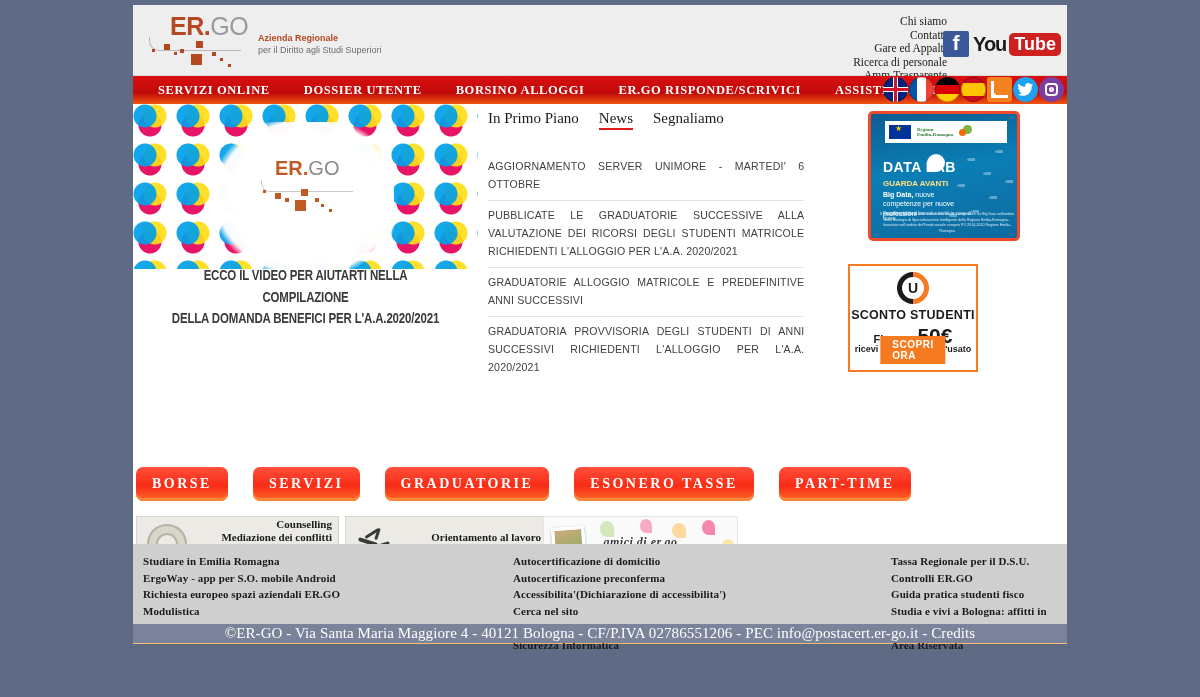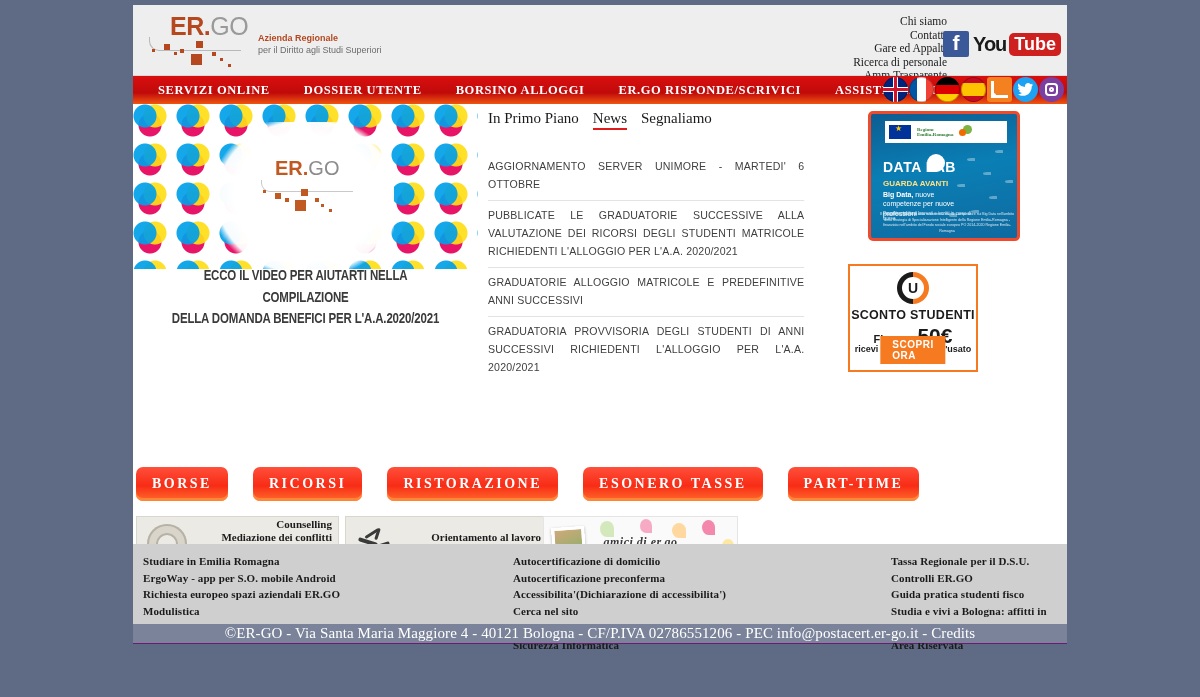--- a/index.html
+++ b/index.html
@@ -5,21 +5,21 @@
   * { box-sizing: border-box; margin: 0; padding: 0; }
   html, body {
     width: 1200px; height: 697px;
     background: #5f6a85;
     font-family: "Liberation Serif", serif;
     overflow: hidden;
   }
   .page {
     position: absolute; left: 133px; top: 5px;
     width: 934px; height: 639px;
-    background: #701a75;
+    background: #fdba74;
   }
 
   
   .header {
     position: relative;
     height: 71px;
     background: #eeeeee;
     border-bottom: 1px solid #d8d8d8;
   }
   .logo-block { position: absolute; left: 9px; top: 5px; width: 340px; height: 60px; }
@@ -174,21 +174,21 @@
     text-align: center;
     font-family: "Liberation Sans", sans-serif;
     font-size: 14px; font-weight: bold; color: #3a3a3a;
     letter-spacing: -0.2px; line-height: 1.55;
     transform: scaleX(0.82); transform-origin: center;
   }
 
   
   .news { position: absolute; left: 355px; top: 6px; width: 315px; }
   .news-tabs {
-    display: flex; align-items: baseline; gap: 14px;
+    display: flex; align-items: baseline; gap: 20px;
     font-size: 15px; color: #1a1a1a; padding-bottom: 4px;
   }
   .news-tabs span { cursor: pointer; }
   .news-tabs .active {
     color: #1a1a1a; border-bottom: 2px solid #e01b1b; padding-bottom: 1px;
   }
   .news-list { margin-top: 18px; }
   .news-item {
     font-family: "Liberation Sans", sans-serif;
     font-size: 11.4px; color: #3f3f3f; letter-spacing: 0.2px;
@@ -471,22 +471,22 @@
       <div class="news-list">
         <div class="news-item">AGGIORNAMENTO SERVER UNIMORE - MARTEDI' 6 OTTOBRE</div>
         <div class="news-item">PUBBLICATE LE GRADUATORIE SUCCESSIVE ALLA VALUTAZIONE DEI RICORSI DEGLI STUDENTI MATRICOLE RICHIEDENTI L'ALLOGGIO PER L'A.A. 2020/2021</div>
         <div class="news-item">GRADUATORIE ALLOGGIO MATRICOLE E PREDEFINITIVE ANNI SUCCESSIVI</div>
         <div class="news-item">GRADUATORIA PROVVISORIA DEGLI STUDENTI DI ANNI SUCCESSIVI RICHIEDENTI L'ALLOGGIO PER L'A.A. 2020/2021</div>
       </div>
     </div>
 
     <div class="actions">
       <div class="act-btn">BORSE</div>
-      <div class="act-btn">RICORSI</div>
-      <div class="act-btn">RISTORAZIONE</div>
+      <div class="act-btn">SERVIZI</div>
+      <div class="act-btn">GRADUATORIE</div>
       <div class="act-btn">ESONERO TASSE</div>
       <div class="act-btn">PART-TIME</div>
     </div>
 
     <div class="services">
       <div class="svc-col">
         <div class="svc-box">
           <div class="svc-icon">
               <div class="gear"></div>
             </div>

